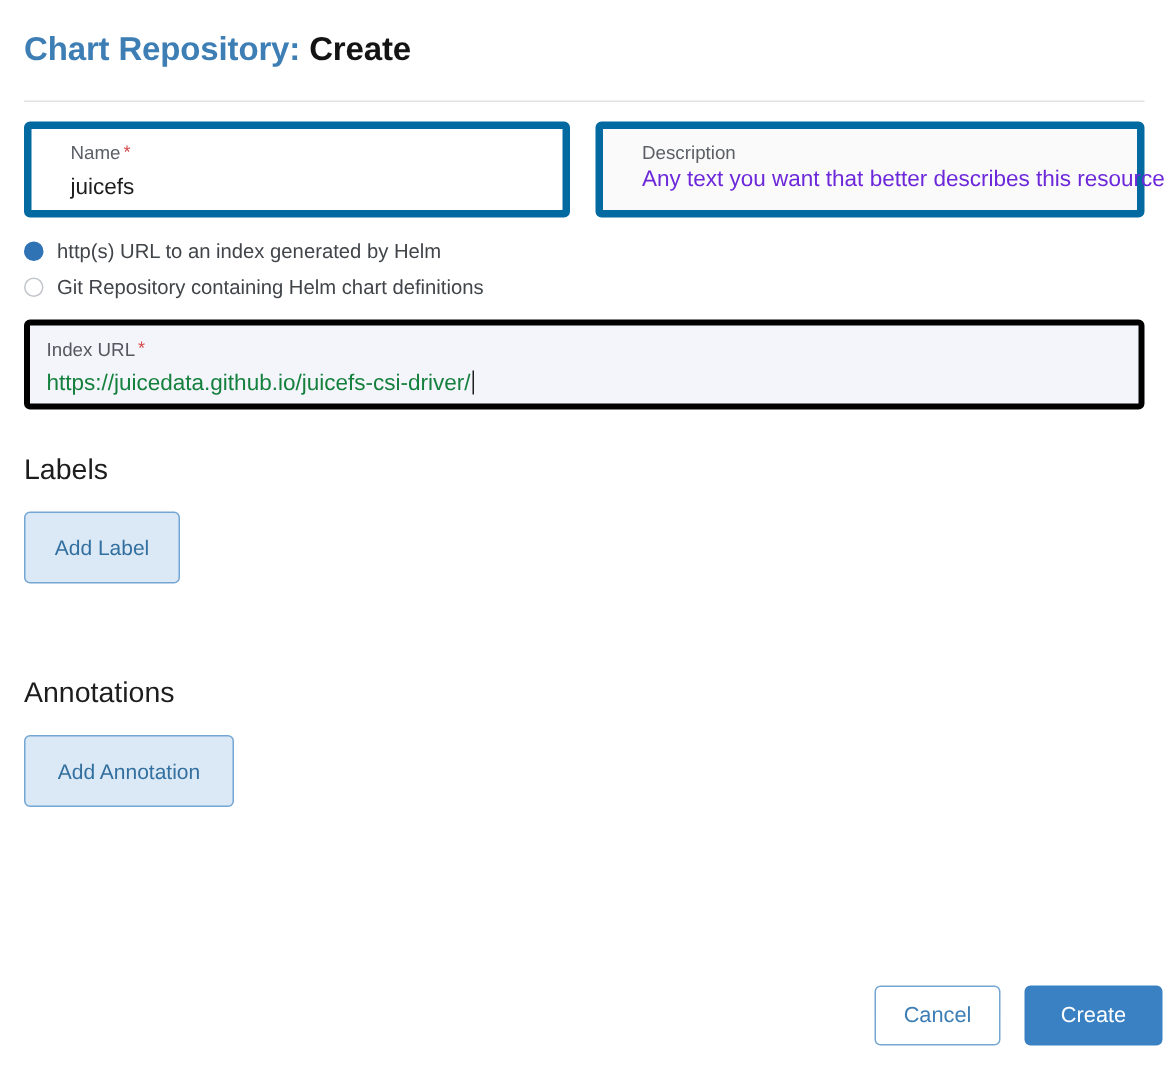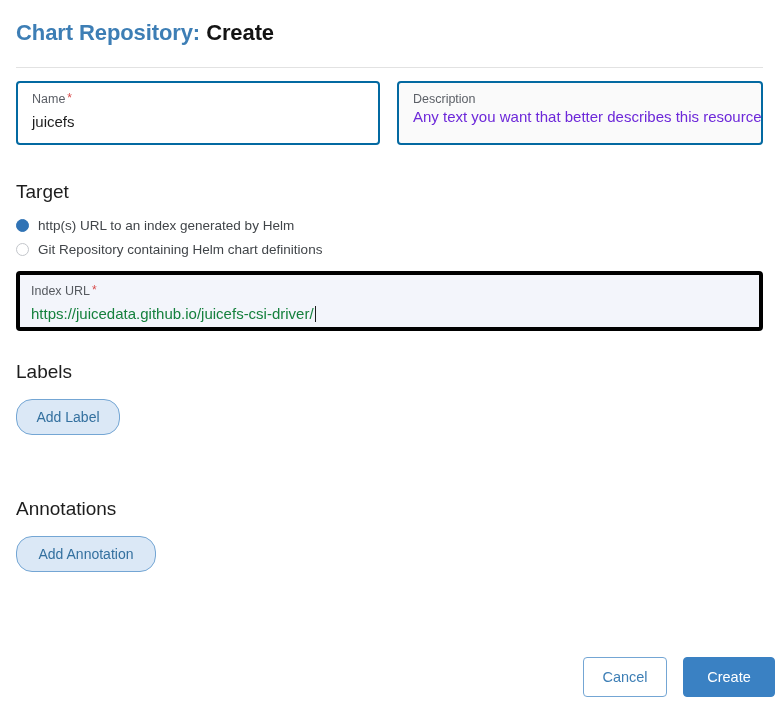--- a/index.html
+++ b/index.html
@@ -27,24 +27,24 @@
     margin-top: 21px;
     border-top: 1px solid #e2e2e2;
     height: 0;
   }
 
   
   .field-row { display: flex; gap: 17px; margin-top: 13px; }
 
   .field-box {
     position: relative;
-    border: 2px solid #0369a1;
+    border: 5px solid #0369a1;
     border-radius: 4px;
     height: 64px;
-    padding: 9px 11px 0 14px;
+    padding: 9px 11px 0 26px;
     background: #ffffff;
   }
   .field-box.name-box { width: 366px; }
   .field-box.desc-box { width: 366px; background: #fafafa; }
 
   .field-label {
     font-size: 12.5px;
     color: #5b5f66;
     line-height: 15px;
     display: block;
@@ -150,23 +150,23 @@
     transform: translateY(-50%);
     width: 16px; height: 16px;
   }
 
   
   .lt-btn {
     display: inline-flex;
     align-items: center;
     justify-content: center;
     margin-top: 16px;
-    height: 36px;
+    height: 48px;
     border: 1px solid #74a6d4;
-    border-radius: 16px;
+    border-radius: 4px;
     background: #dbe8f6;
     color: #33709f;
     font-size: 14px;
     font-family: "Liberation Sans", sans-serif;
     cursor: pointer;
     padding: 0 18px;
   }
   .lt-btn.add-label      { width: 104px; padding: 0; }
   .lt-btn.add-annotation { width: 140px; padding: 0; }
 
@@ -224,21 +224,20 @@
     </div>
 
     <div class="field-box desc-box">
       <span class="field-label">Description</span>
       <span class="field-placeholder">Any text you want that better describes this resource</span>
     </div>
 
   </div>
 
   
-  <h2 class="section-heading heading-target">Target</h2>
 
   <div class="radio-group">
     <div class="radio-row">
       <span class="radio-dot on"></span>
       <span class="radio-label">http(s) URL to an index generated by Helm</span>
     </div>
     <div class="radio-row">
       <span class="radio-dot off"></span>
       <span class="radio-label">Git Repository containing Helm chart definitions</span>
     </div>

